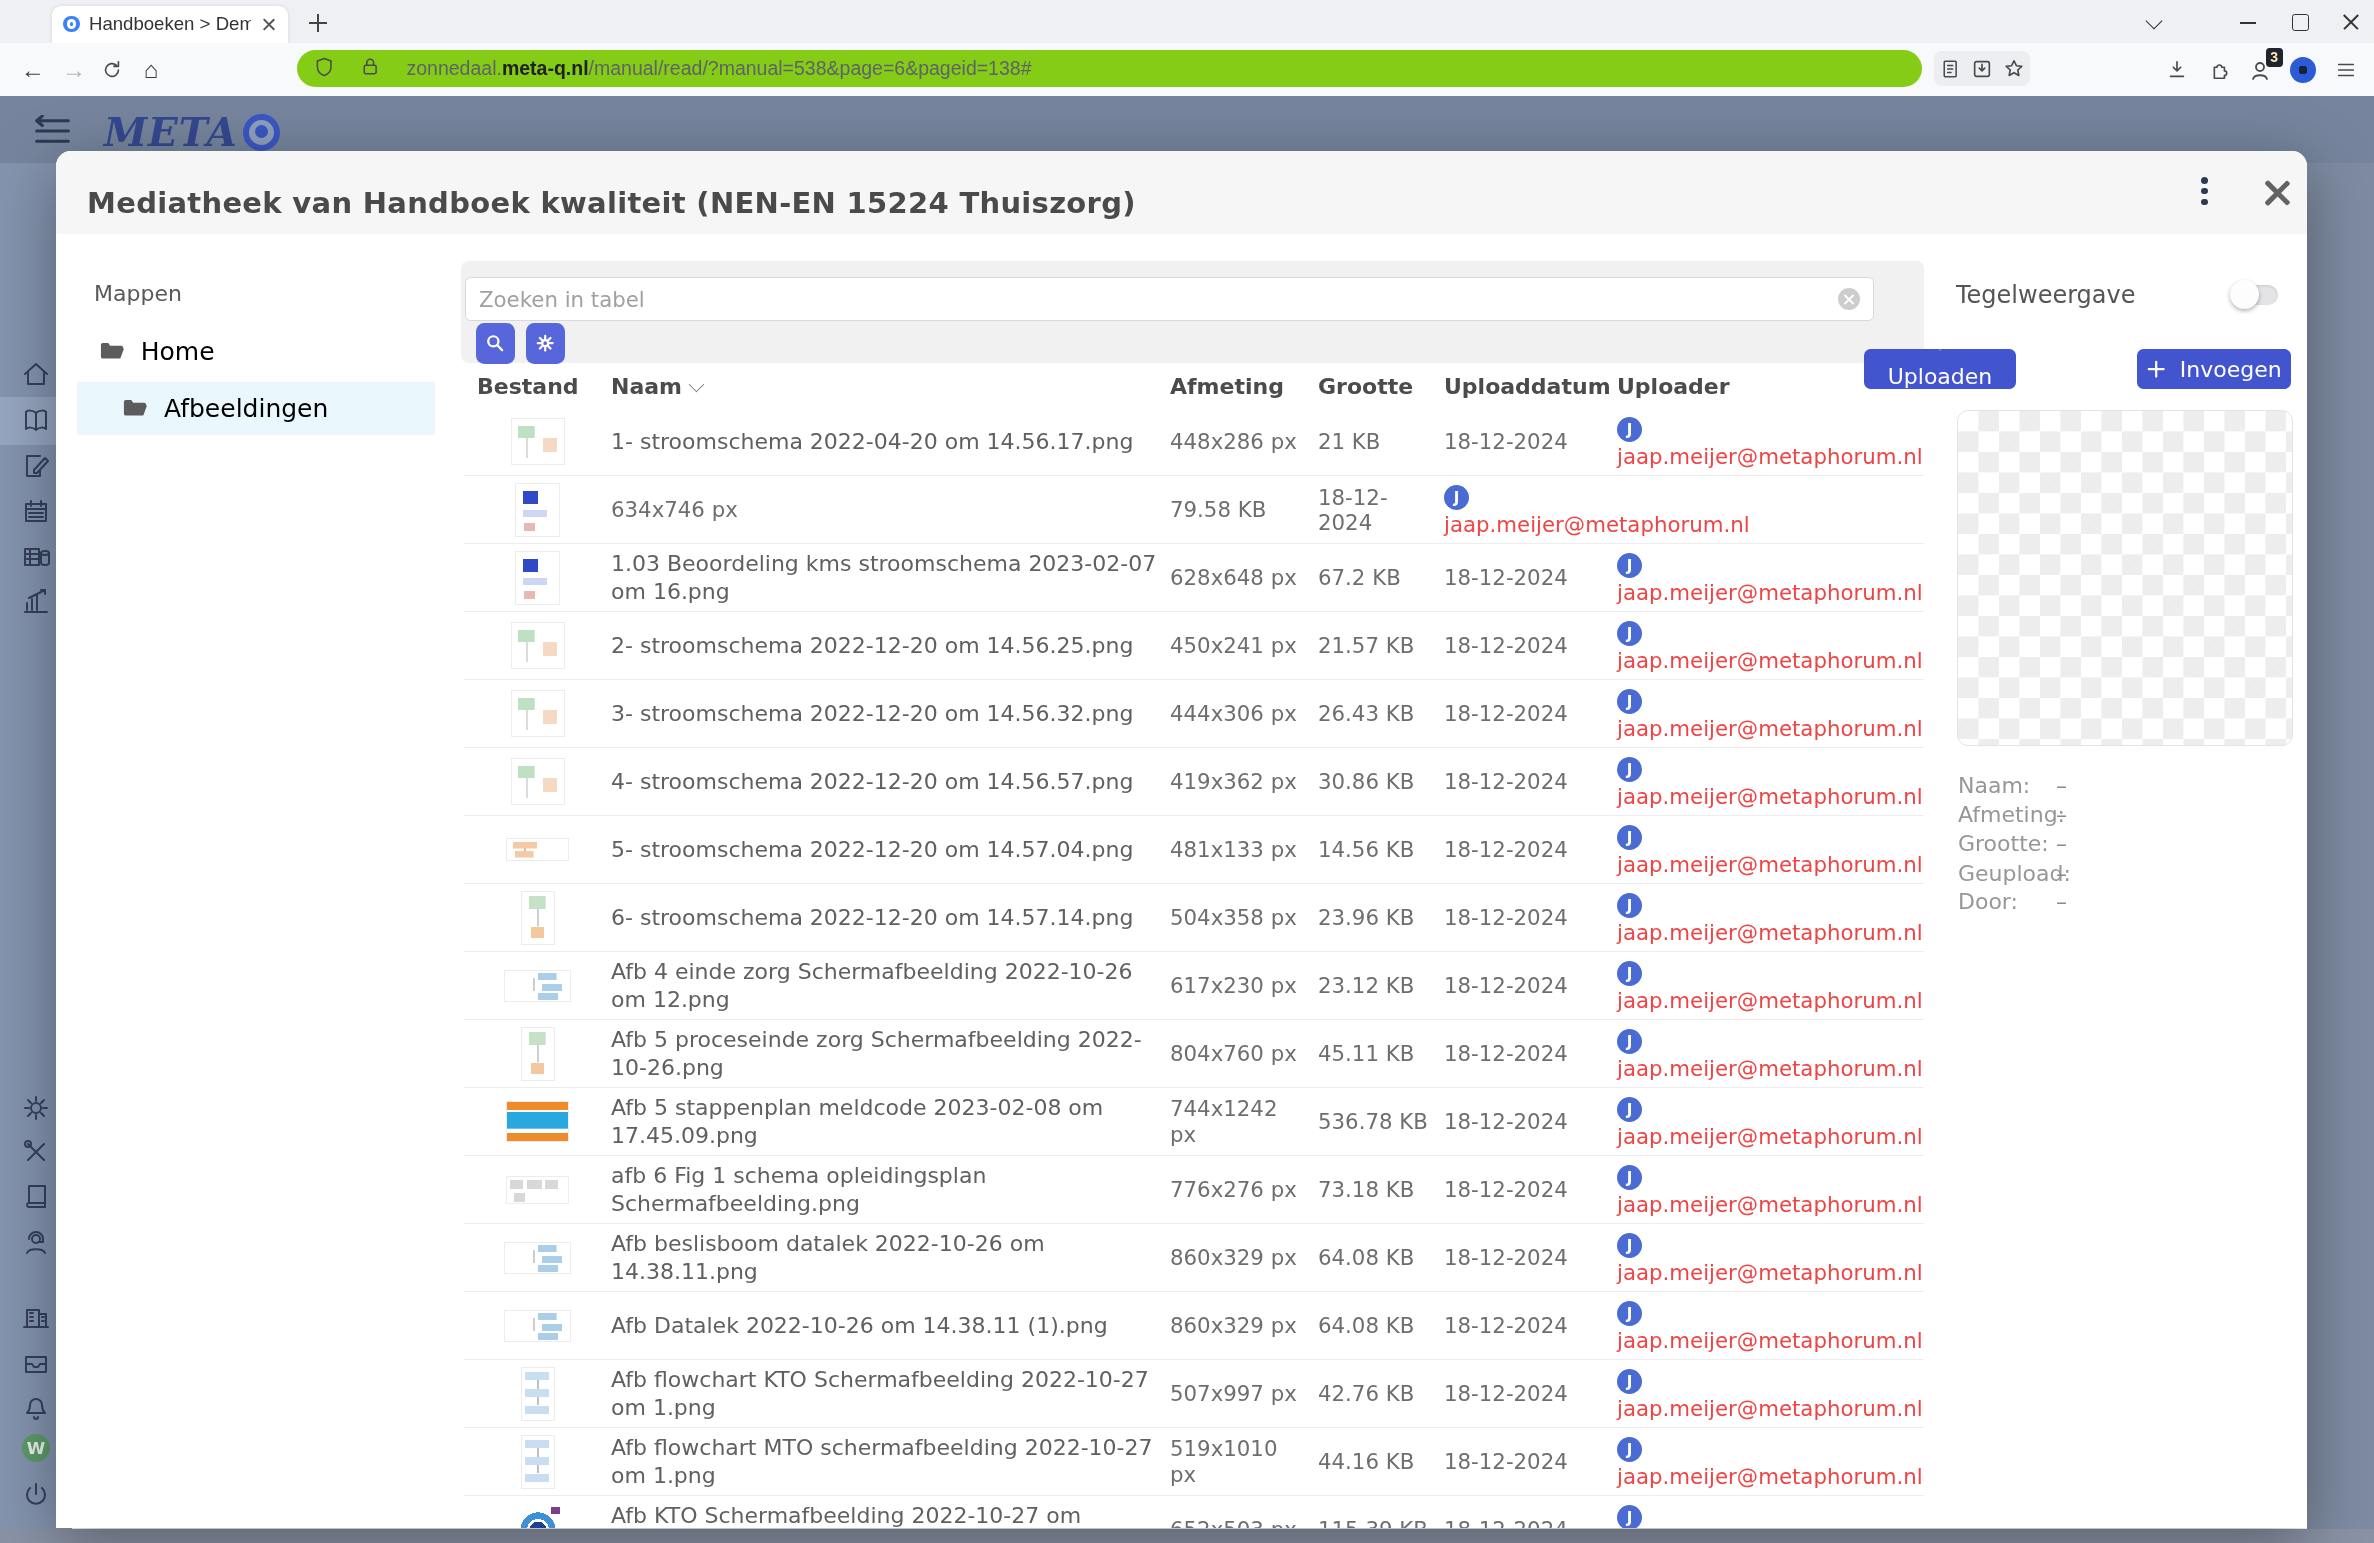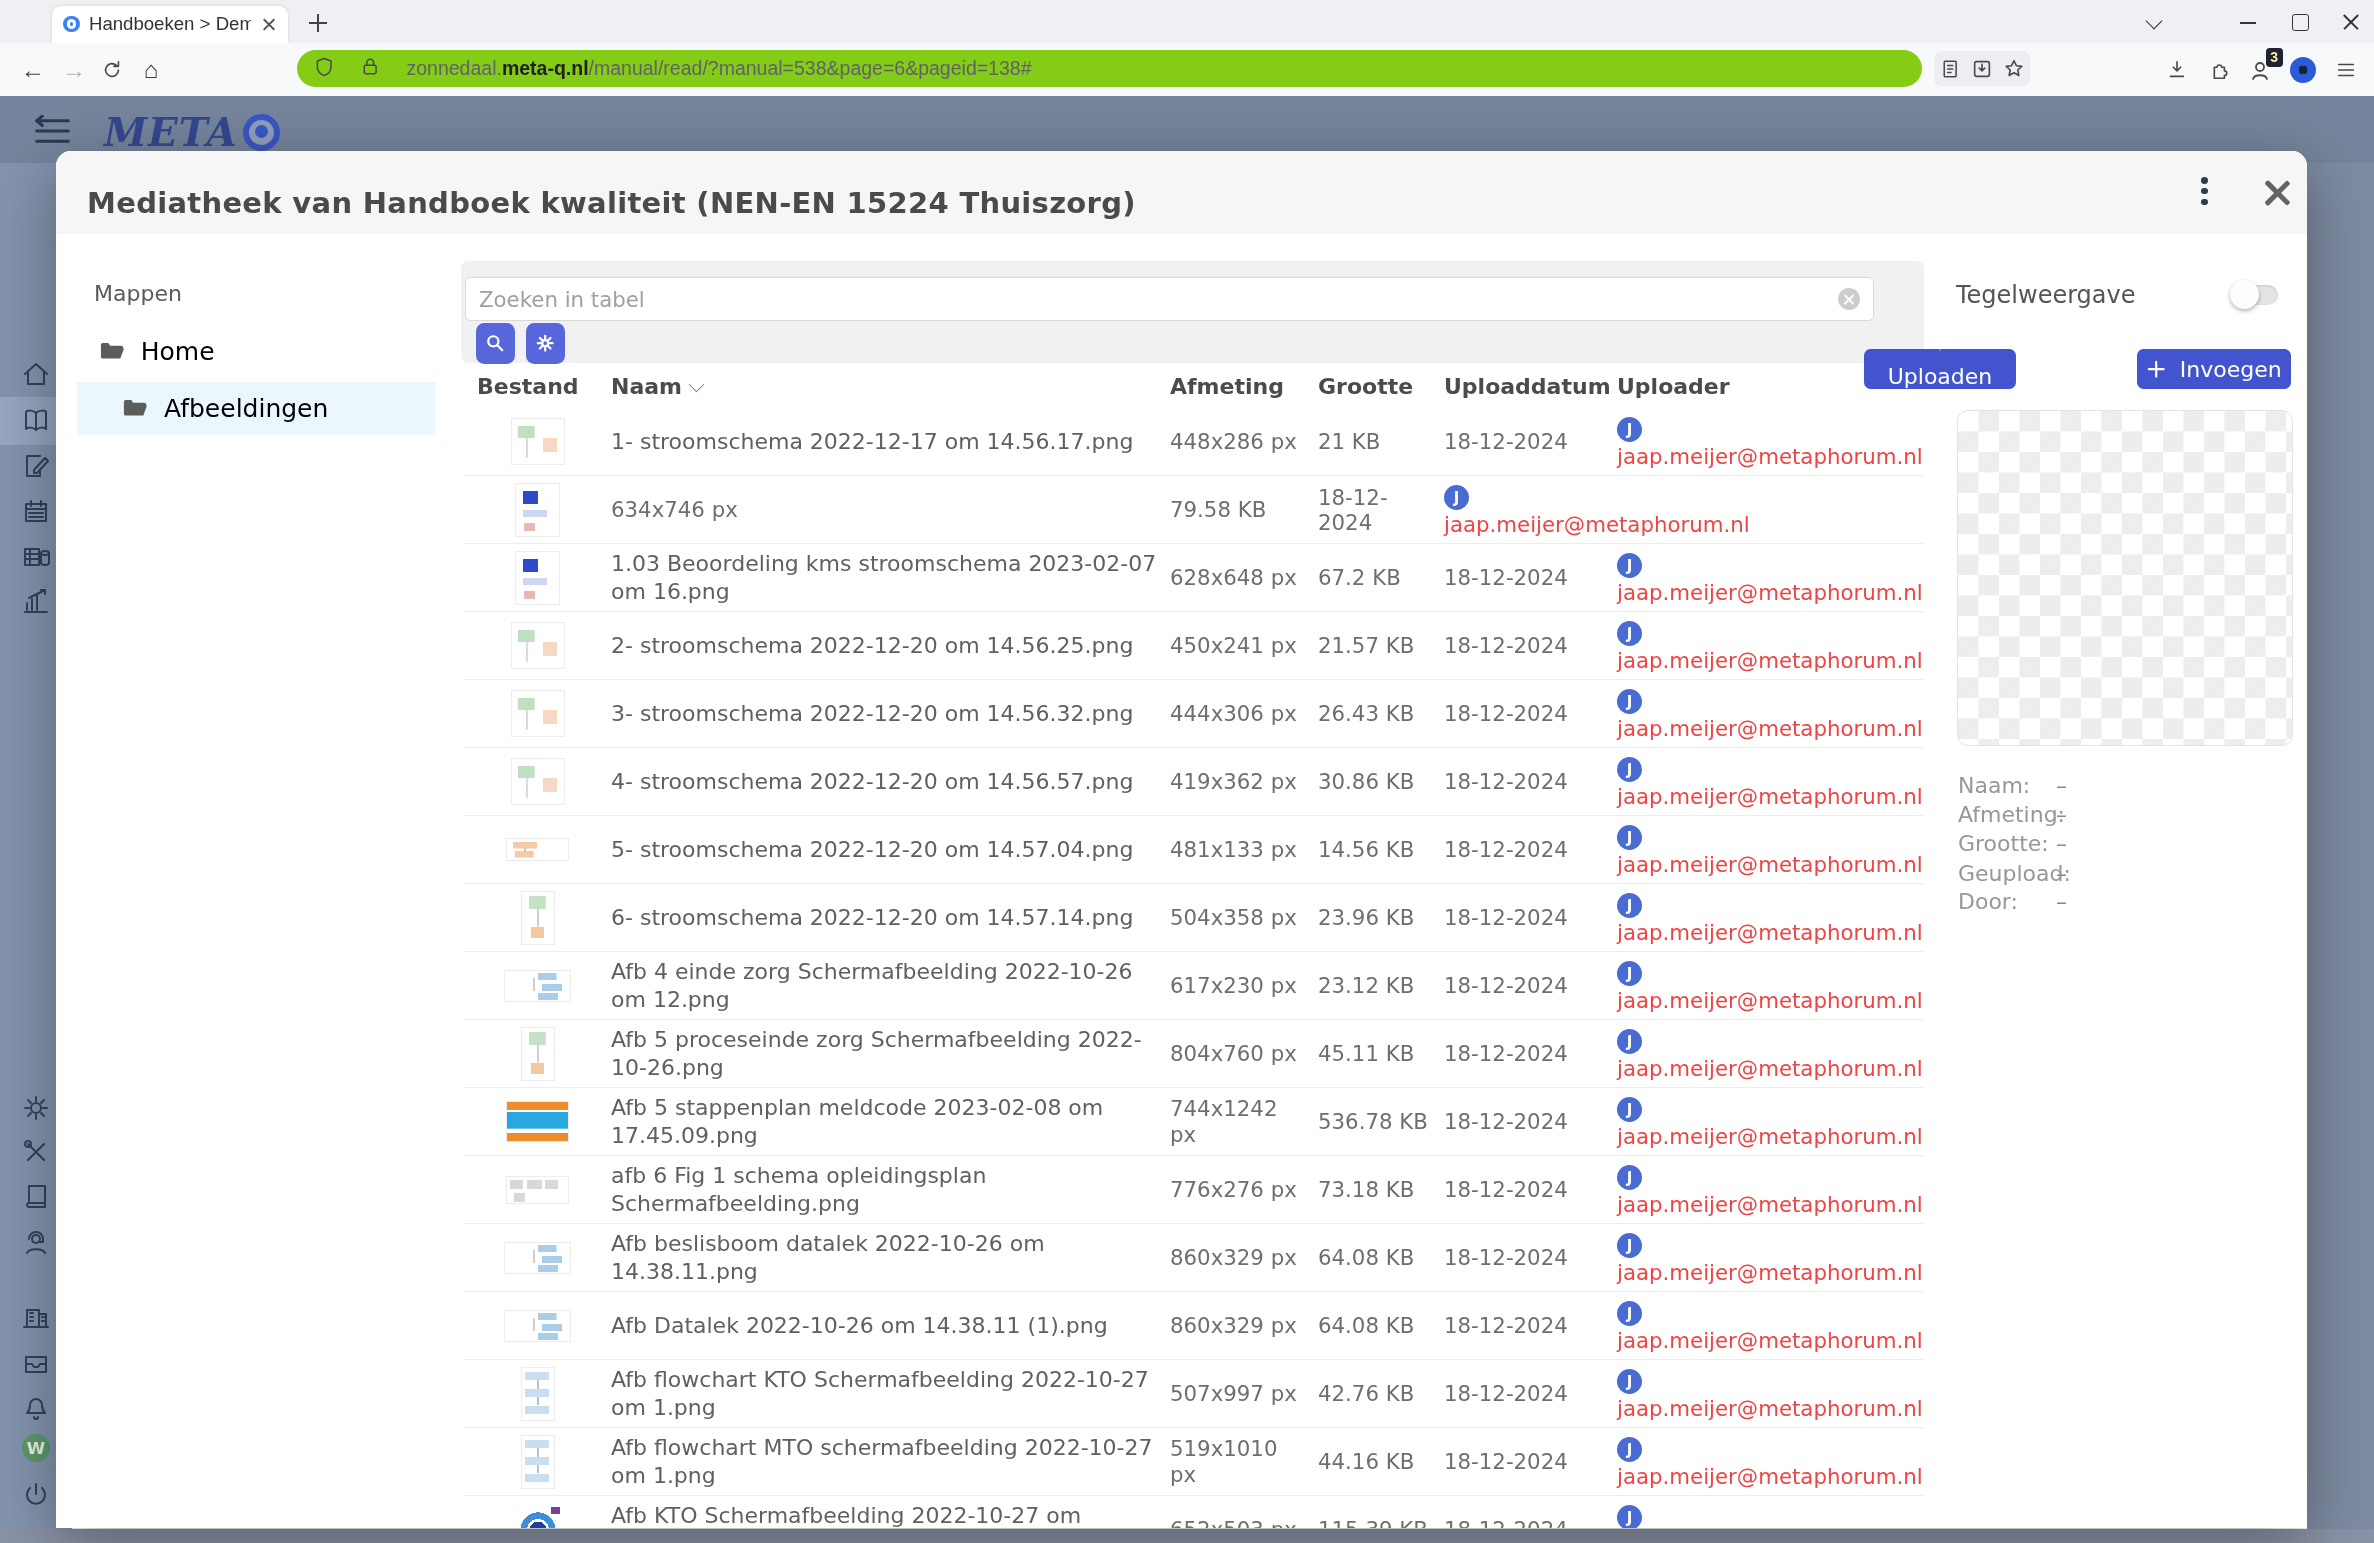--- a/index.html
+++ b/index.html
@@ -395,21 +395,21 @@
         </div>
       <div>
           <span>Uploader</span>
         </div>
     </div>
     <div class="tbody">
       <div class="trow">
         <div class="cell-th">
             <span class="th thumb th-flow"></span>
           </div>
-        <div class="c-name">1- stroomschema 2022-12-17 om 14.56.17.png</div>
+        <div class="c-name">1- stroomschema 2022-04-20 om 14.56.17.png</div>
         <div class="c-dim">448x286 px</div>
         <div class="c-size">21 KB</div>
         <div class="c-date">18-12-2024</div>
         <div class="cell-up">
           <span class="c-avatar">J</span>
           <span class="c-email">jaap.meijer@metaphorum.nl</span>
         </div>
       </div>
 
       <div class="trow">

